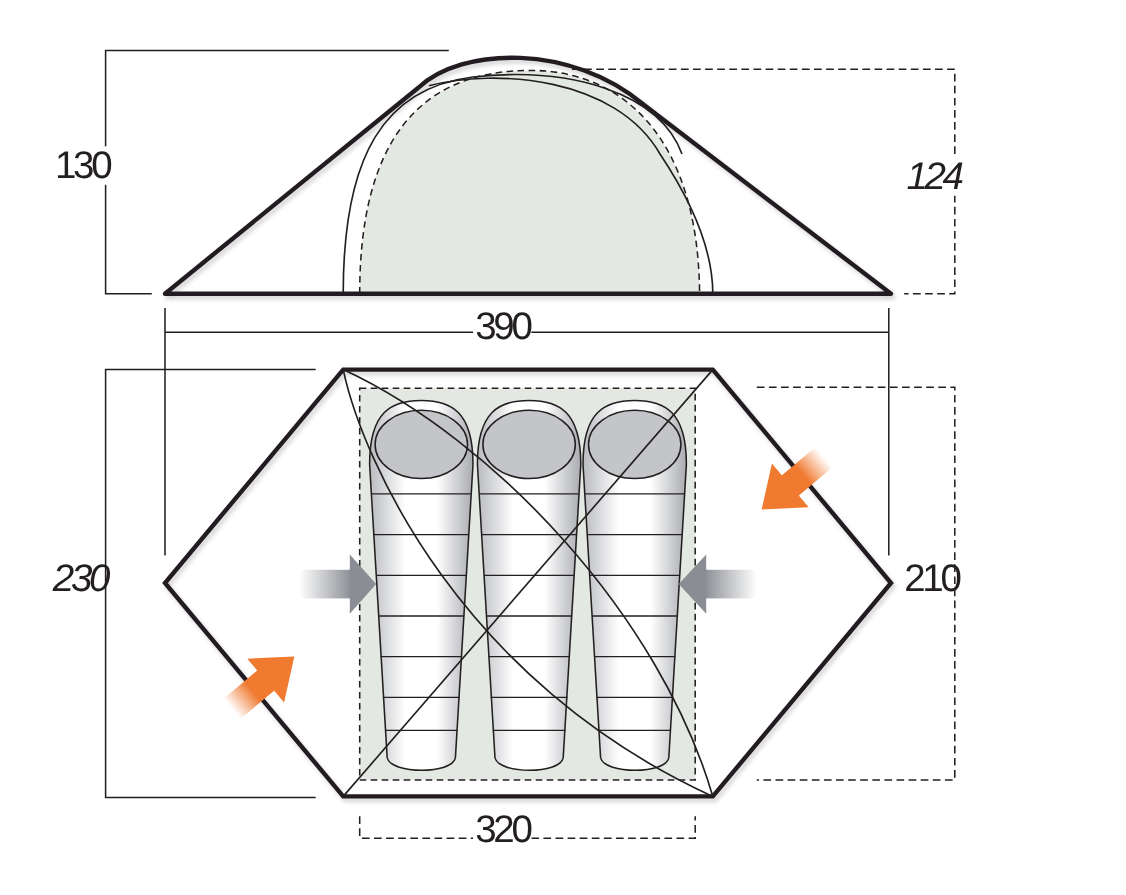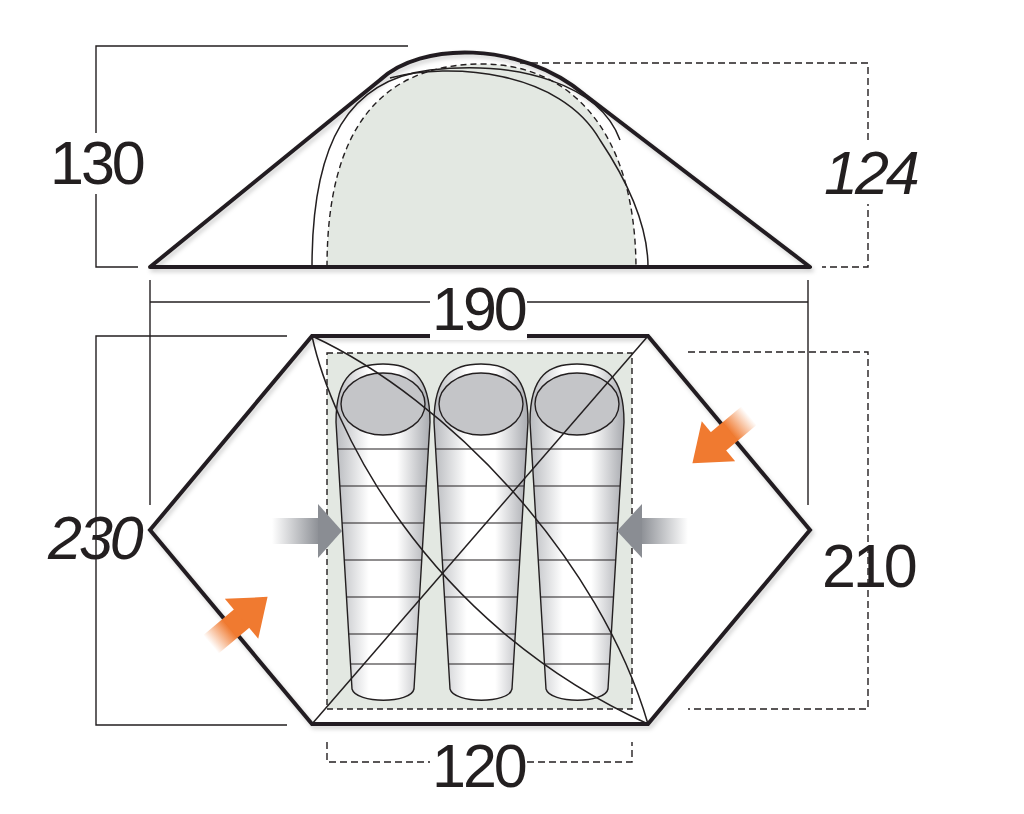--- a/index.html
+++ b/index.html
@@ -1,21 +1,21 @@
 <!DOCTYPE html>
 <html><head>
   <meta charset="utf-8">
   <style>
     html, body { margin: 0; padding: 0; background: #ffffff; }
     body { width: 1024px; height: 814px; position: relative; overflow: hidden; font-family: "Liberation Sans", sans-serif; }
     #diagram { position: absolute; left: 0; top: 0; width: 1024px; height: 814px; }
     .dim-label {
       position: absolute;
       font-family: "Liberation Sans", sans-serif;
-      font-size: 61px;
+      font-size: 35px;
       color: #231f20;
       letter-spacing: -3px;
       line-height: 1;
       background: #ffffff;
       padding: 0 2px;
       white-space: nowrap;
     }
   </style>
 </head>
 <body>
@@ -134,16 +134,16 @@
     </g>
     <g transform="translate(720,440) rotate(140)">
       <rect x="-38" y="-12" width="42" height="24" fill="url(#orangeArrow)"></rect>
       <polygon points="2,-26 36,0 2,26" fill="#f07a30"></polygon>
     </g>
   </g>
 </svg>
 
 <div class="dim-label" style="left:48px; top:133px;">130</div>
 <div class="dim-label" style="left:822px; top:143px;font-style:italic;">124</div>
-<div class="dim-label" style="left:430px; top:279px;">190</div>
+<div class="dim-label" style="left:430px; top:279px;">390</div>
 <div class="dim-label" style="left:46px; top:508px; background:transparent;font-style:italic;">230</div>
-<div class="dim-label" style="left:820px; top:508px; background:transparent;margin-top:28px;">210</div>
-<div class="dim-label" style="left:430px; top:736px;">120</div>
+<div class="dim-label" style="left:820px; top:508px; background:transparent;">210</div>
+<div class="dim-label" style="left:430px; top:736px;">320</div>
 
 </body></html>

